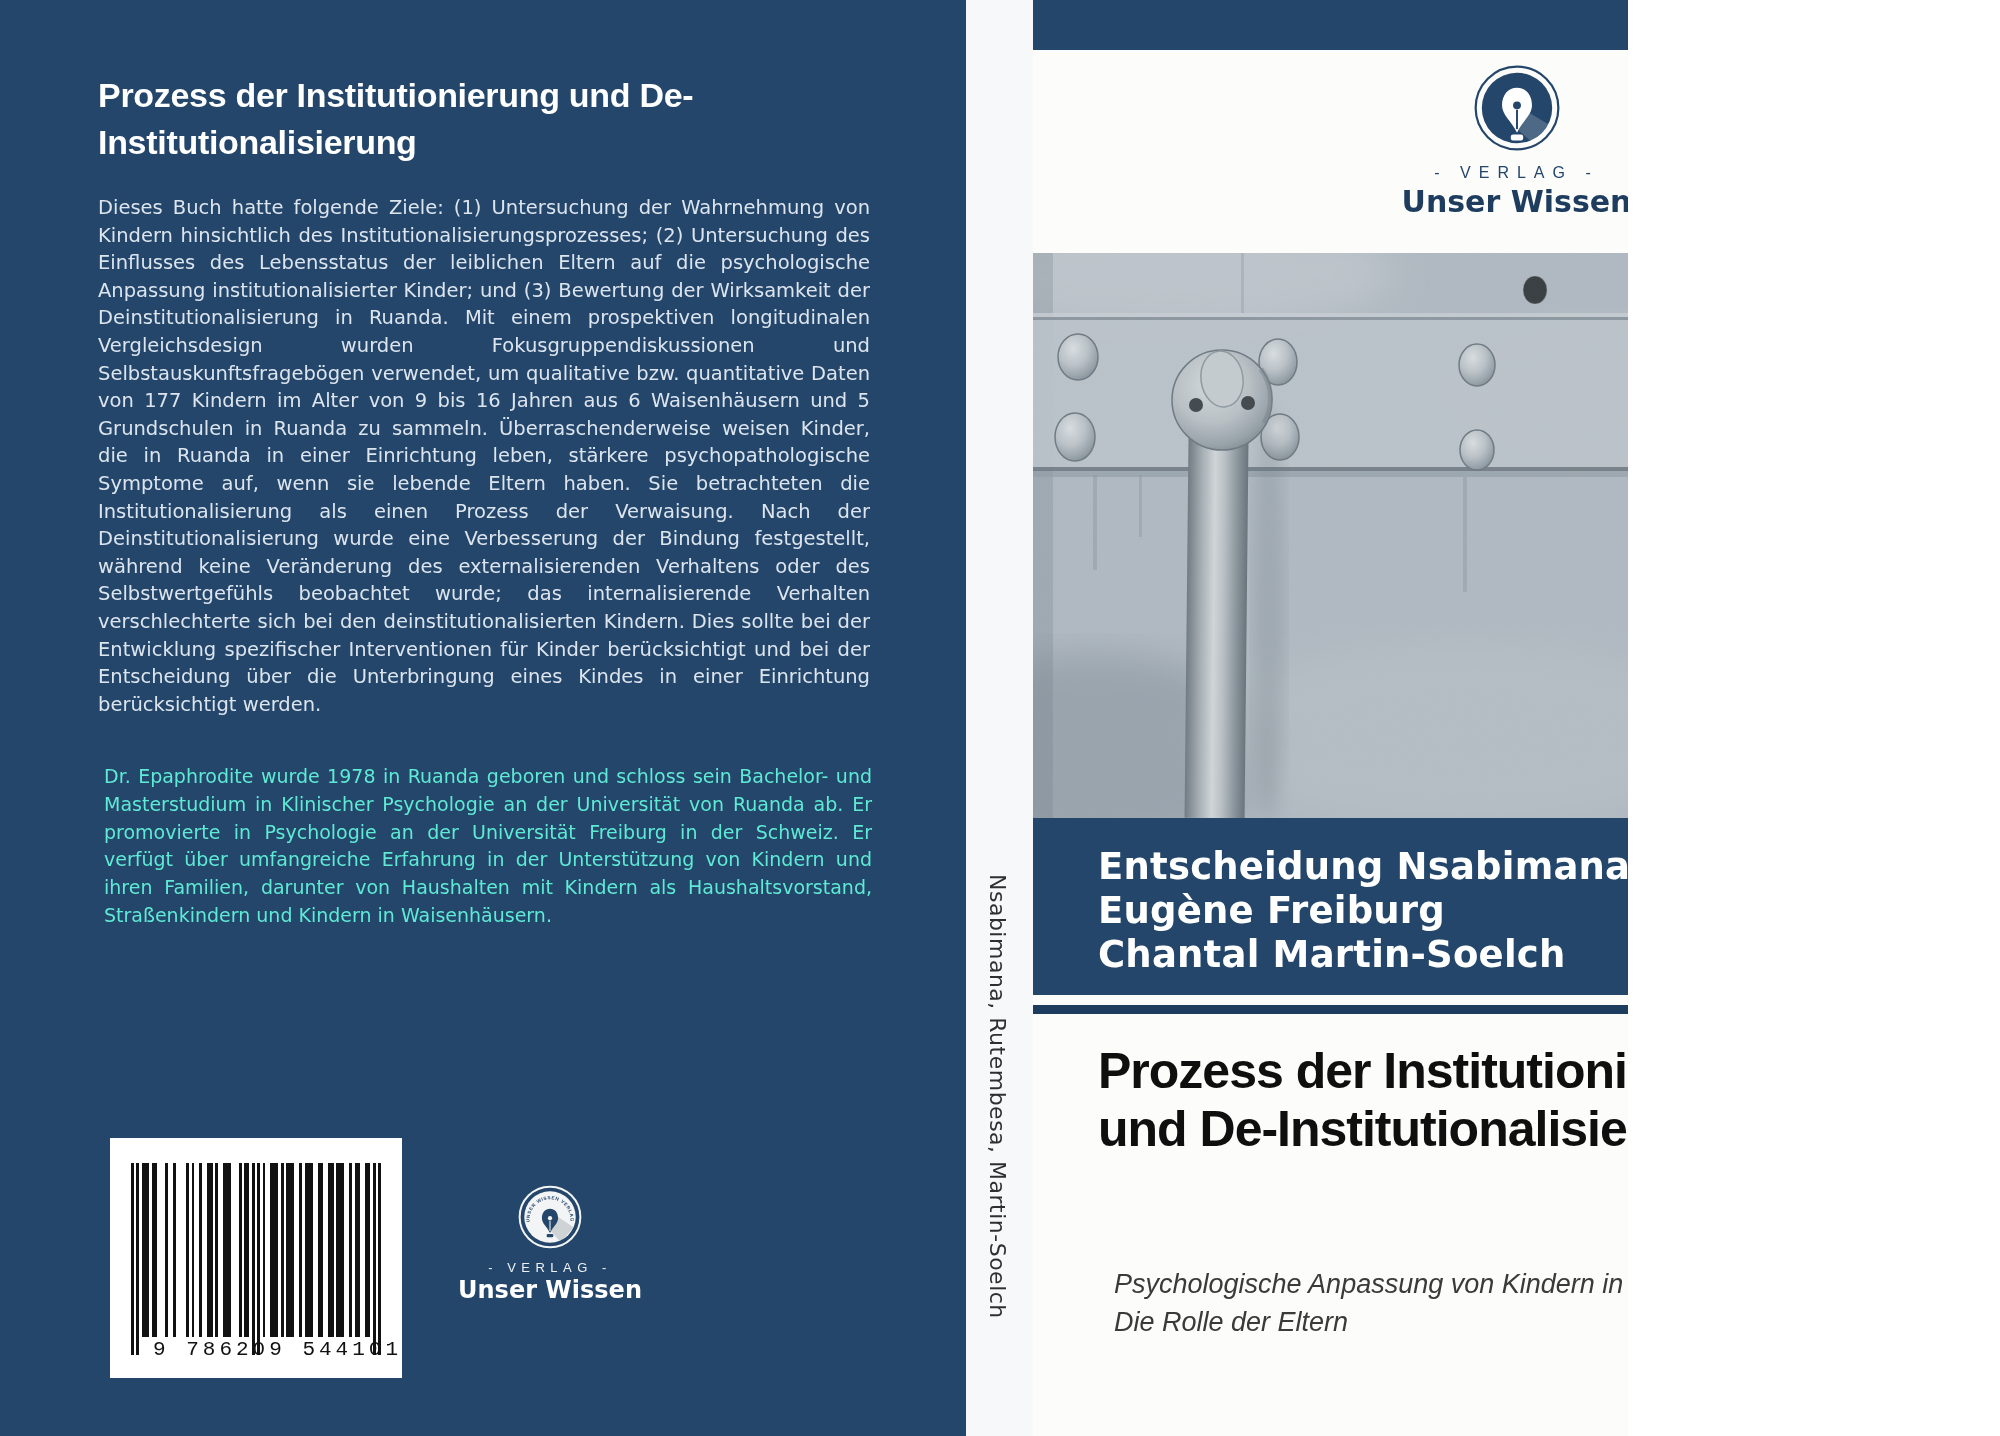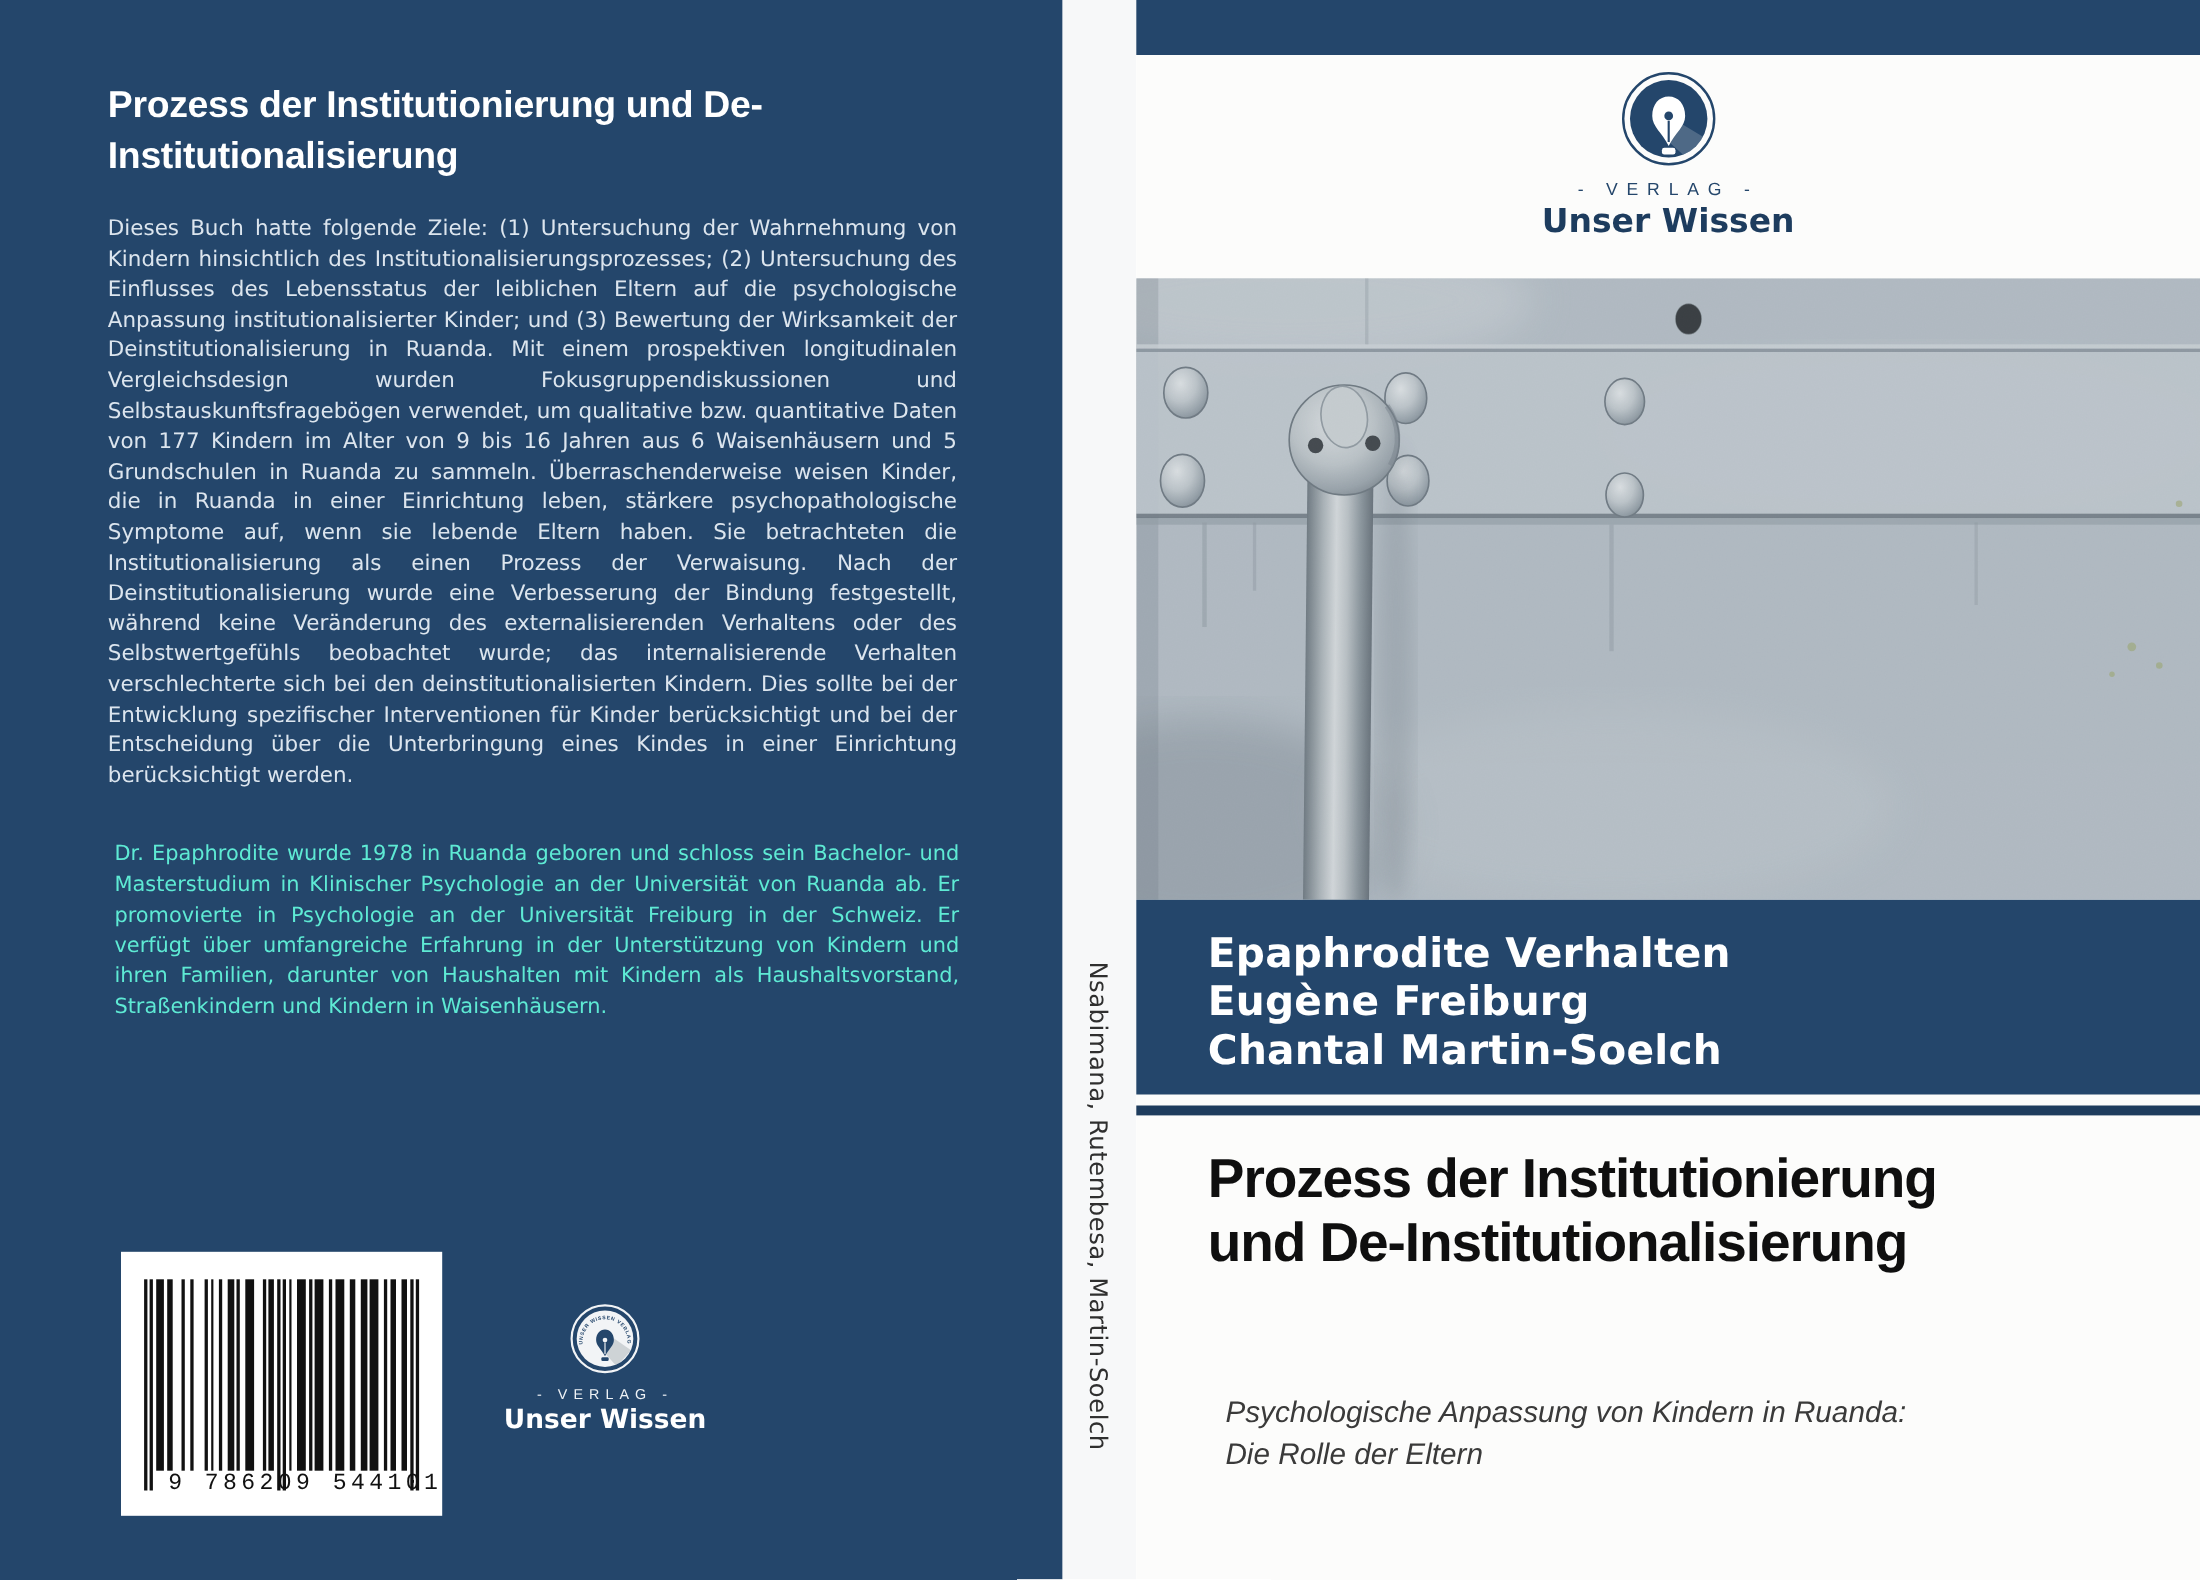--- a/index.html
+++ b/index.html
@@ -1,16 +1,16 @@
 <!DOCTYPE html>
 <html><head>
 <meta charset="utf-8">
 <style>
   html,body{margin:0;padding:0;background:#ffffff;}
-  .book{position:relative;width:2000px;height:1436px;overflow:hidden;background:#ffffff;
+  .book{position:relative;width:1628px;height:1436px;overflow:hidden;background:#ffffff;
         font-family:"DejaVu Sans","Liberation Sans",sans-serif;}
 
   
   .back-cover{position:absolute;left:0;top:0;width:966px;height:1436px;background:#24466B;}
   .back-title{position:absolute;left:98px;top:72px;width:600px;margin:0;
               font-family:"Liberation Sans",sans-serif;font-weight:bold;
               font-size:34px;line-height:47px;color:#ffffff;letter-spacing:-0.3px;}
   .back-desc{position:absolute;left:98px;top:194px;width:772px;margin:0;
              font-size:19.5px;line-height:27.6px;color:#dce5ee;text-align:justify;}
   .back-bio{position:absolute;left:104px;top:763px;width:768px;margin:0;
@@ -242,21 +242,21 @@
         <path d="M228,116 A50,50 0 0 1 231,170" fill="none" stroke="#6c7680" stroke-width="5" opacity="0.5"></path>
         <ellipse cx="189" cy="126" rx="21" ry="28" fill="#d3d8da" stroke="#8b959b" stroke-width="1.5" transform="rotate(-8 189 126)"></ellipse>
         <circle cx="163" cy="152" r="7" fill="#23282c"></circle>
         <circle cx="215" cy="150" r="7" fill="#23282c"></circle>
 
         <rect x="0" y="0" width="967" height="565" fill="#9aa5ad" opacity="0.28" filter="url(#grain)"></rect>
       </svg>
     </div>
 
     <div class="authors-block">
-      <p class="author-line">Epaphrodite Verhalten</p>
+      <p class="author-line">Entscheidung Nsabimana</p>
       <p class="author-line">Eugène Freiburg</p>
       <p class="author-line">Chantal Martin-Soelch</p>
     </div>
 
     <div class="front-rule"></div>
 
     <h2 class="front-title">Prozess der Institutionierung und De-Institutionalisierung</h2>
     <p class="front-subtitle">Psychologische Anpassung von Kindern in Ruanda: Die Rolle der Eltern</p>
   </section>
 </div>

